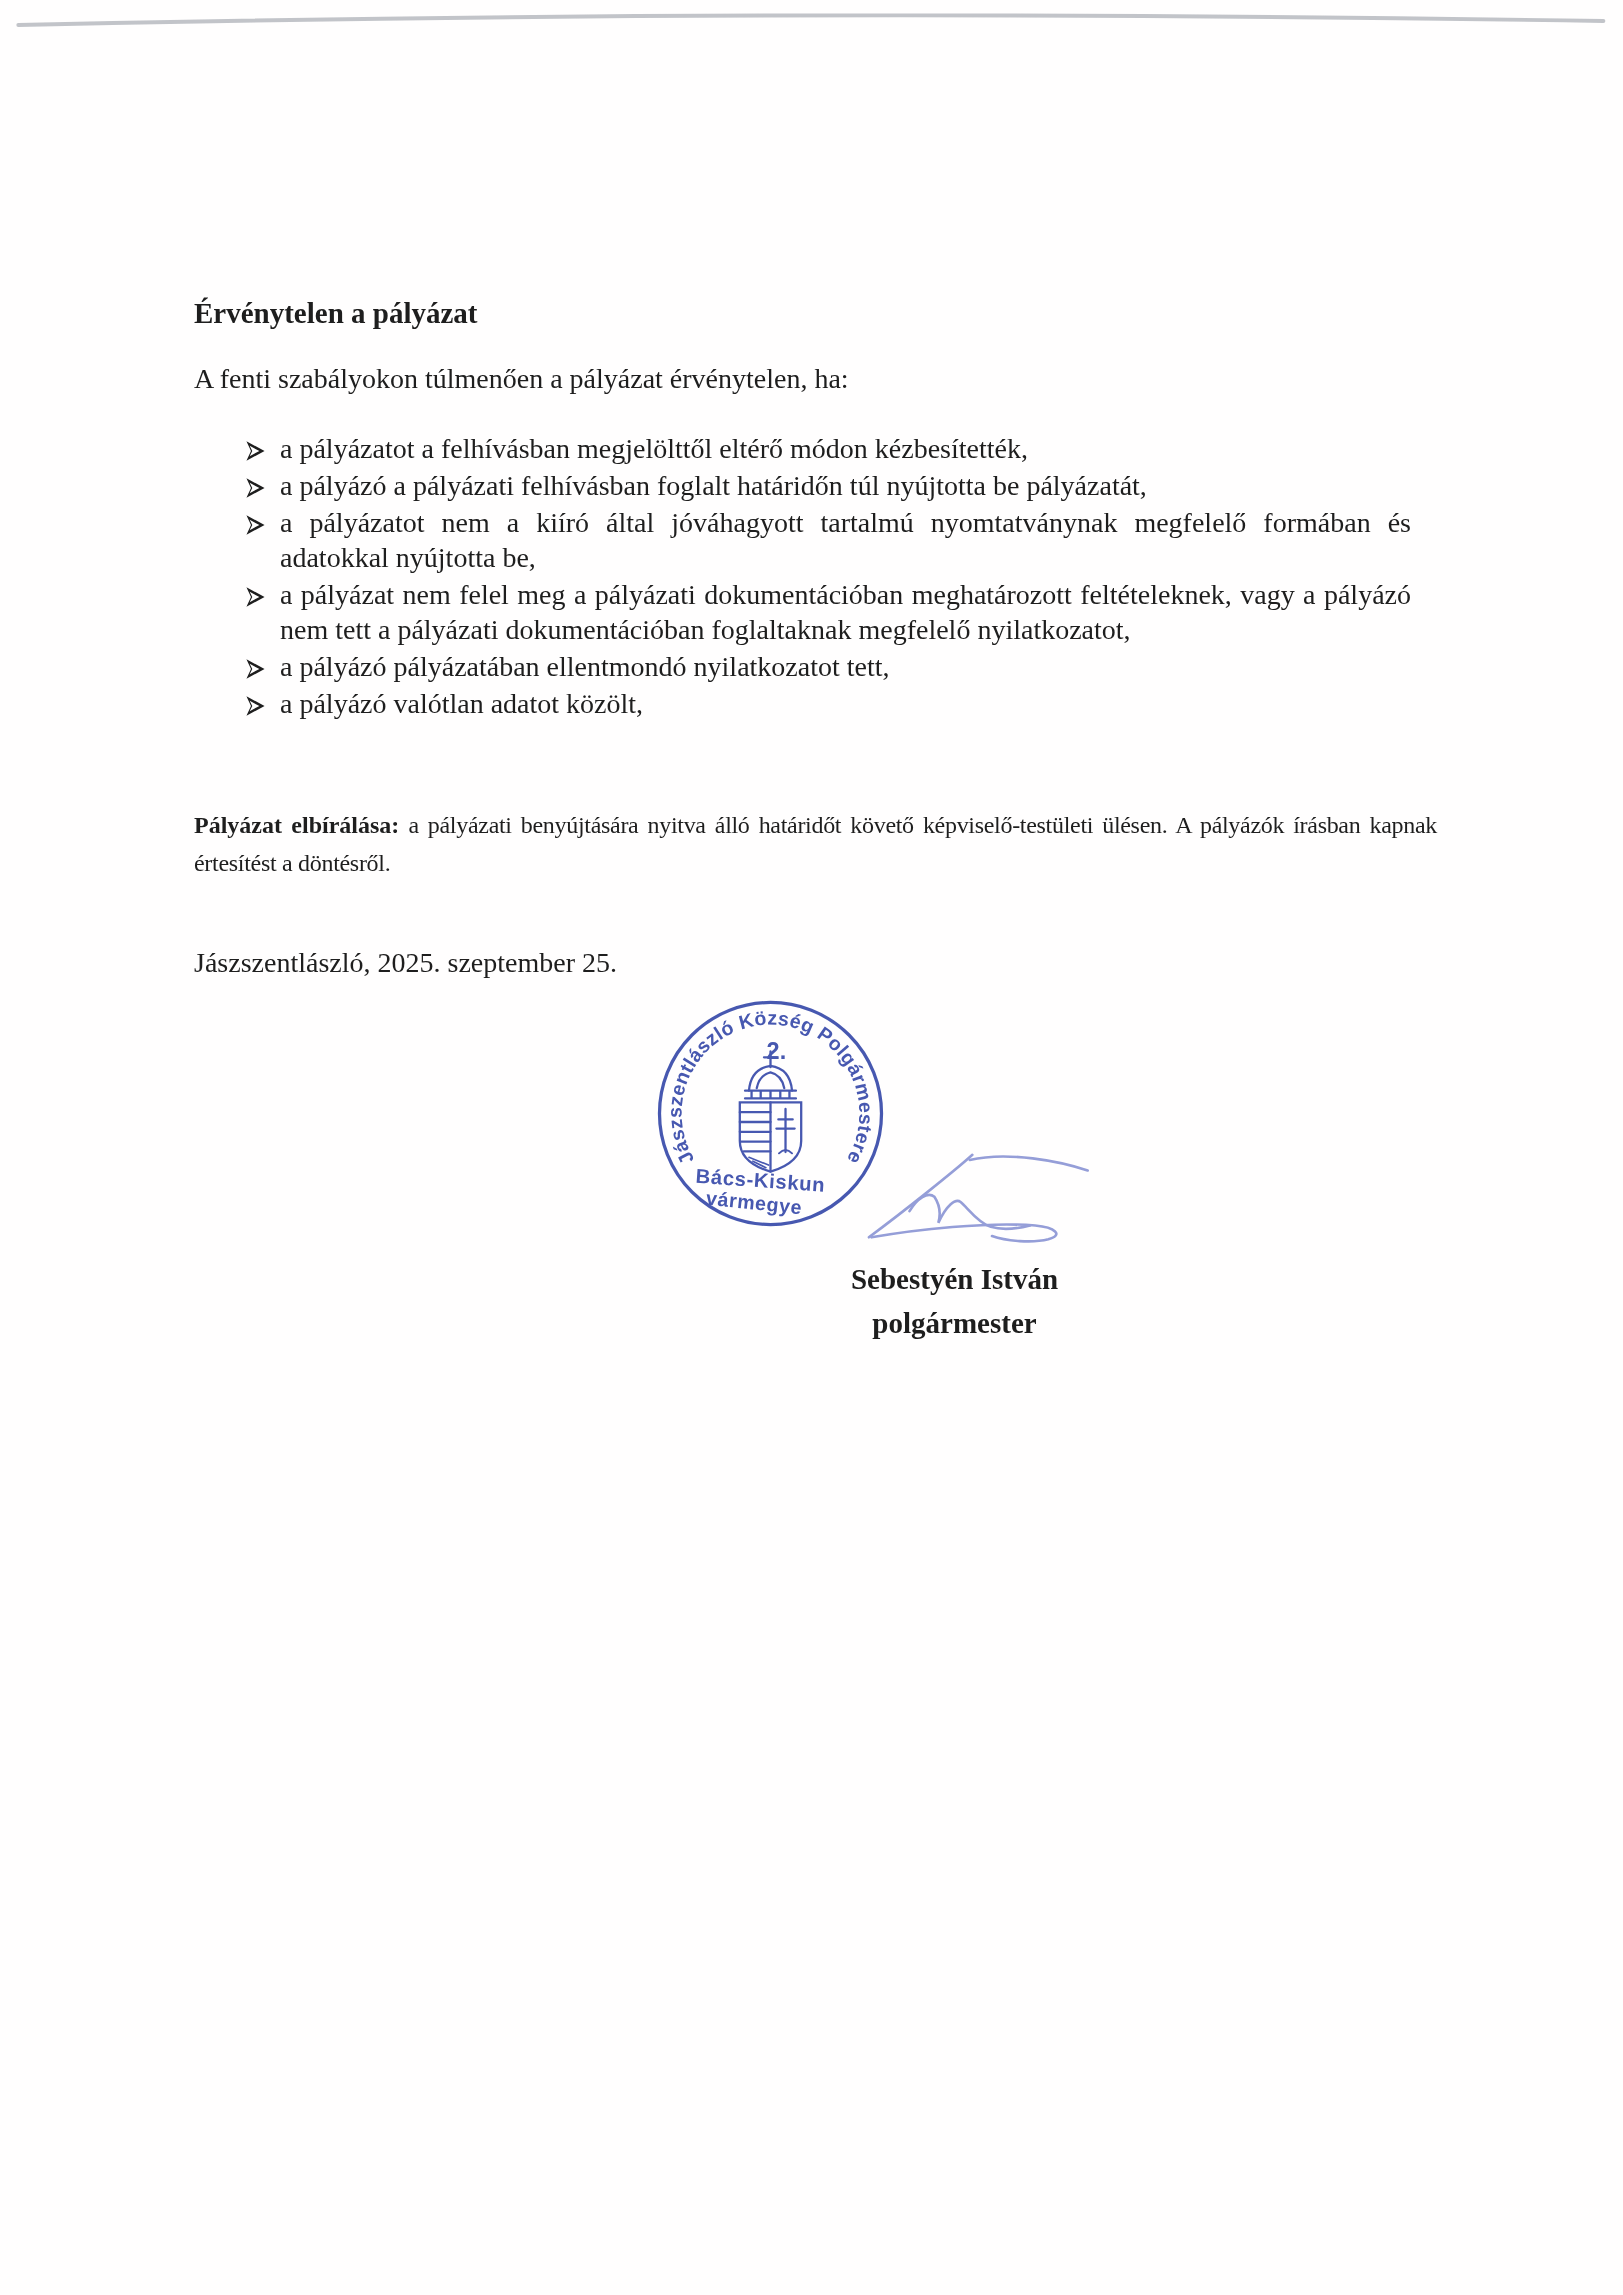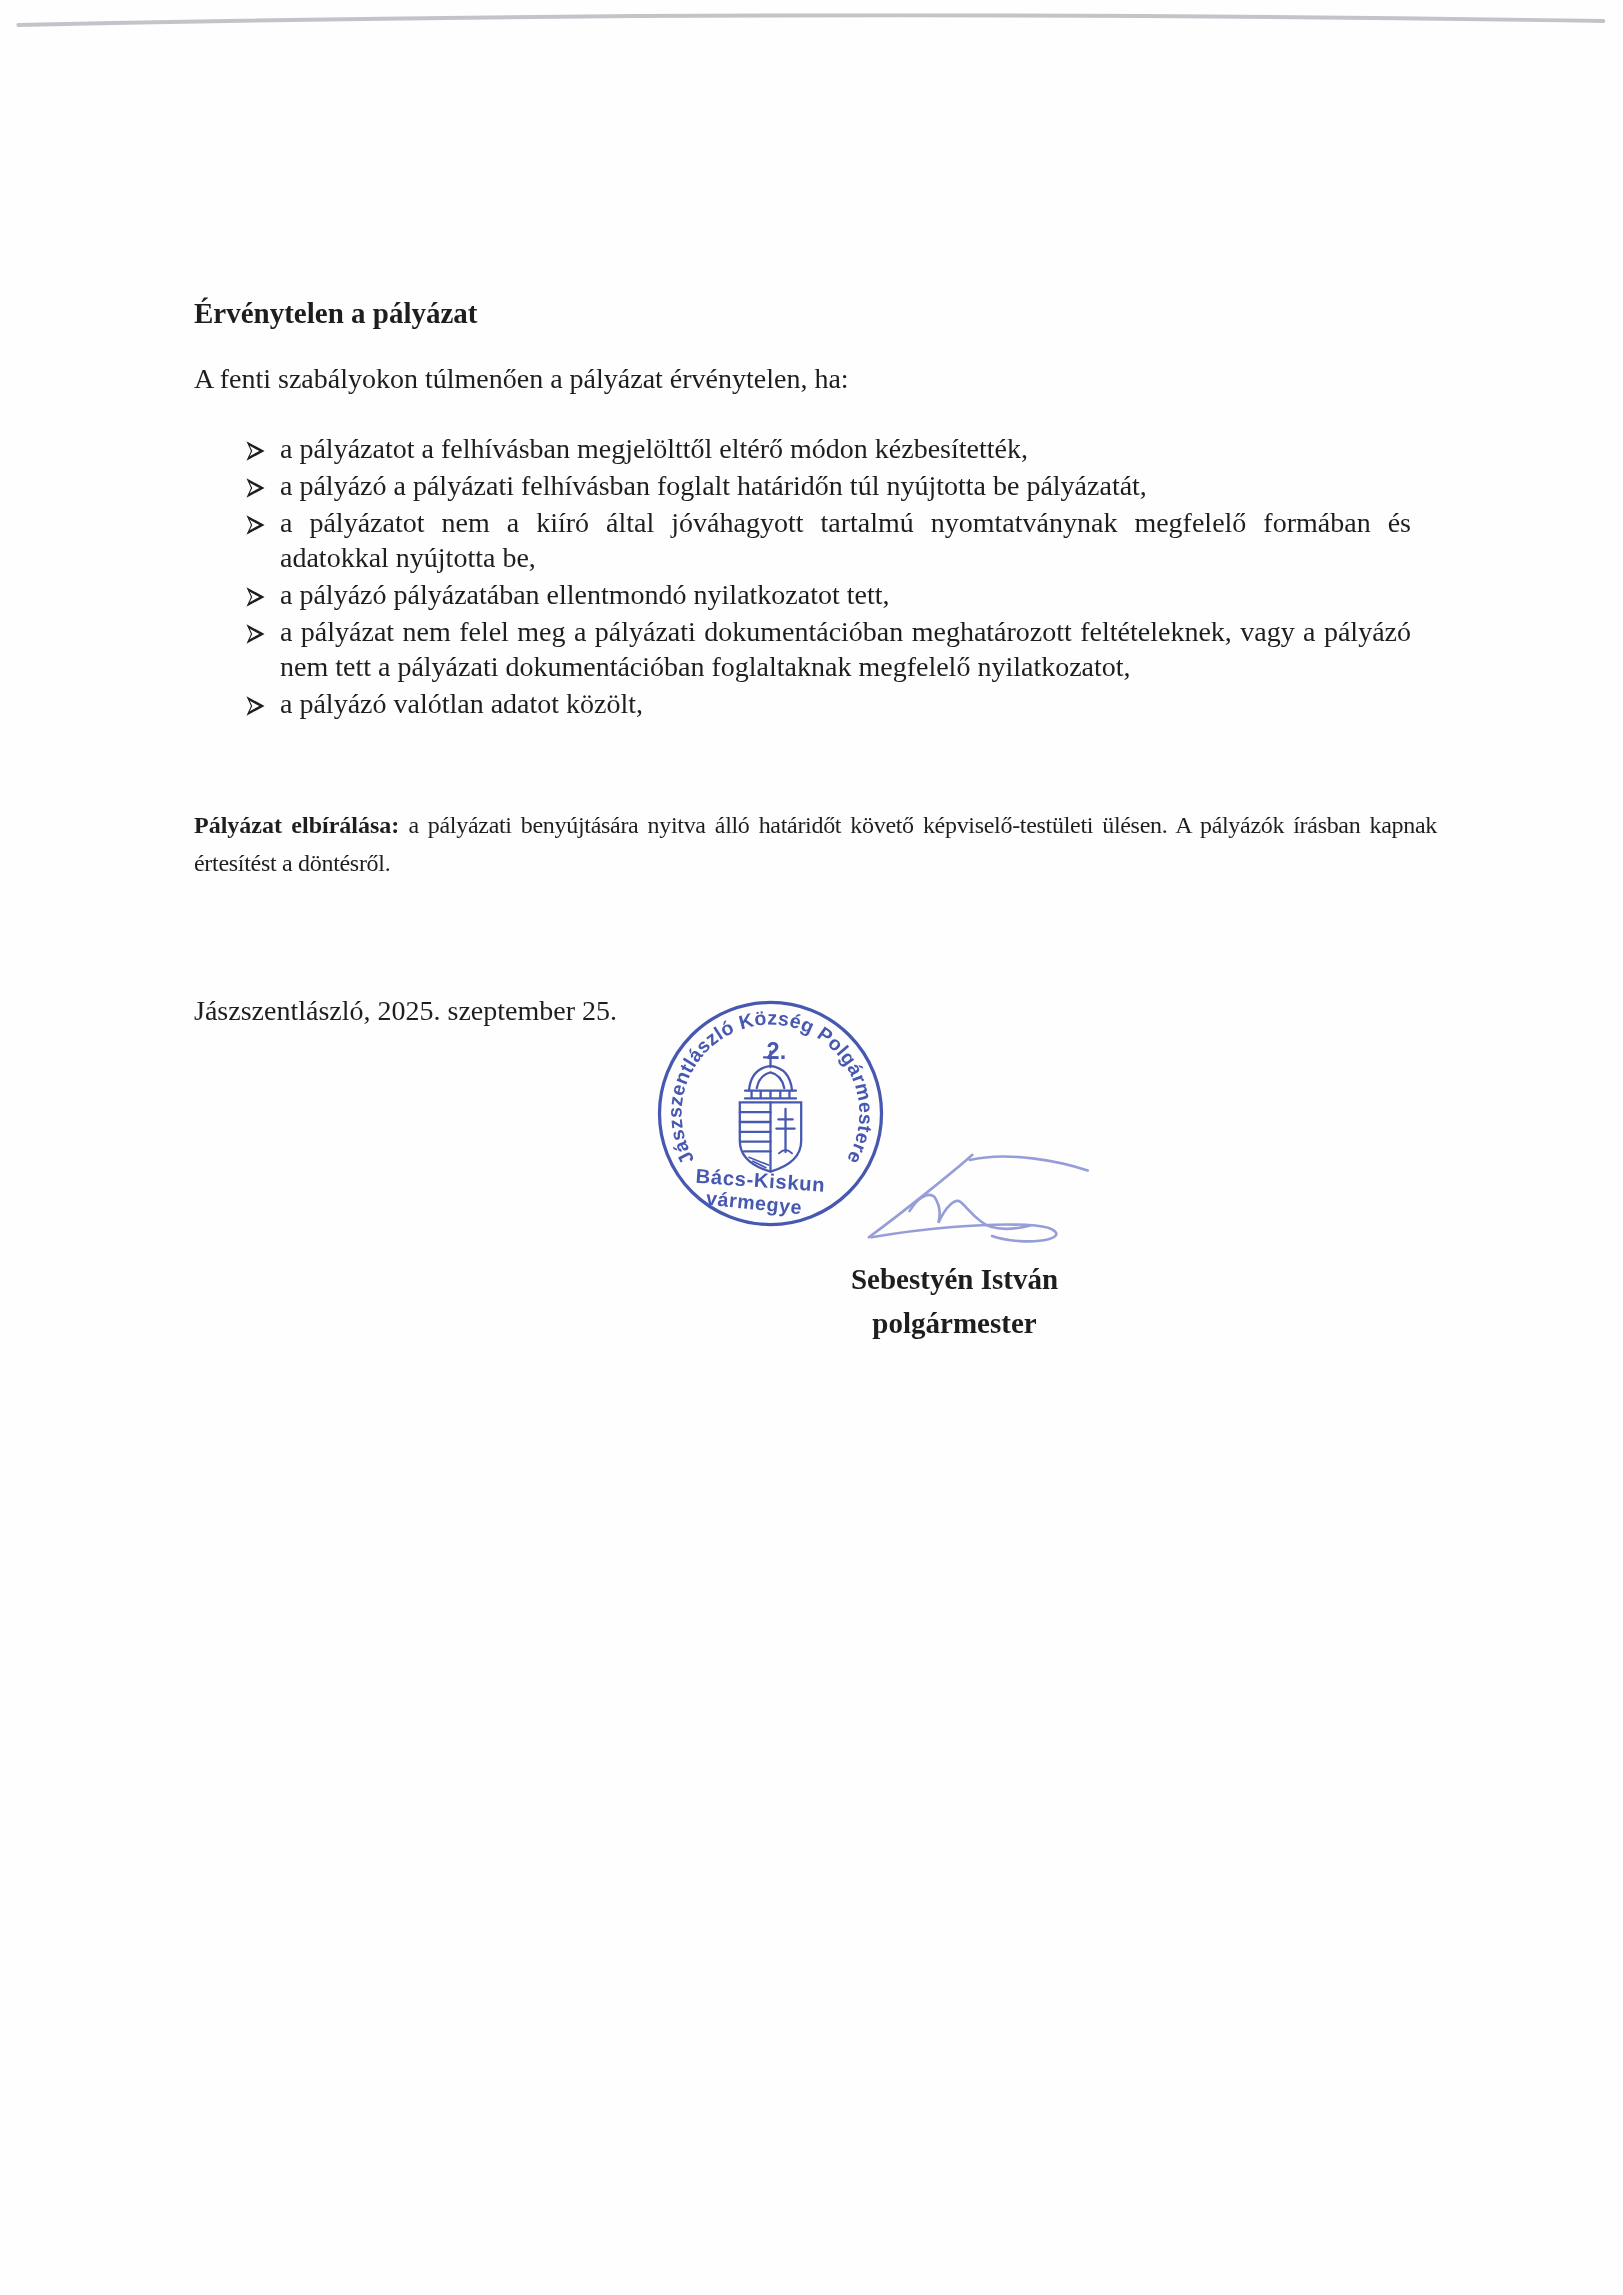--- a/index.html
+++ b/index.html
@@ -35,21 +35,21 @@
   .bullet-text{
     width:1131px;font-size:28px;line-height:35px;text-align:justify;
   }
   .decision{
     position:absolute;left:194px;top:806px;margin:0;
     width:1243px;font-size:24px;line-height:38px;text-align:justify;
     letter-spacing:-0.3px;
   }
   .decision b{letter-spacing:0;}
   .dateline{
-    position:absolute;left:194px;top:992px;margin:0;
+    position:absolute;left:194px;top:944px;margin:0;
     font-size:28px;line-height:37px;
   }
   .stamp{position:absolute;left:651px;top:994px;opacity:.93;}
   .stamp text{
     font-family:"Liberation Sans", sans-serif;
     fill:var(--stamp-blue);
   }
   .signature{position:absolute;left:844px;top:1143px;opacity:.95;}
   .sign-block{
     position:absolute;left:817px;top:1257px;width:275px;
@@ -89,28 +89,28 @@
             <path d="M2,2 L30,17 L2,32 L9,17 Z" fill="var(--ink)"></path>
             <path d="M7,9 L22,17 L7,25 L11,17 Z" fill="#ffffff"></path>
           </svg></span>
       <span class="bullet-text">a pályázatot nem a kiíró által jóváhagyott tartalmú nyomtatványnak megfelelő formában és adatokkal nyújtotta be,</span>
     </li>
     <li class="bullet-item">
       <span class="bullet-glyph"><svg width="21" height="22" viewBox="0 0 32 34">
             <path d="M2,2 L30,17 L2,32 L9,17 Z" fill="var(--ink)"></path>
             <path d="M7,9 L22,17 L7,25 L11,17 Z" fill="#ffffff"></path>
           </svg></span>
-      <span class="bullet-text">a pályázó pályázatában ellentmondó nyilatkozatot tett,</span>
+      <span class="bullet-text">a pályázat nem felel meg a pályázati dokumentációban meghatározott feltételeknek, vagy a pályázó nem tett a pályázati dokumentációban foglaltaknak megfelelő nyilatkozatot,</span>
     </li>
     <li class="bullet-item">
       <span class="bullet-glyph"><svg width="21" height="22" viewBox="0 0 32 34">
             <path d="M2,2 L30,17 L2,32 L9,17 Z" fill="var(--ink)"></path>
             <path d="M7,9 L22,17 L7,25 L11,17 Z" fill="#ffffff"></path>
           </svg></span>
-      <span class="bullet-text">a pályázat nem felel meg a pályázati dokumentációban meghatározott feltételeknek, vagy a pályázó nem tett a pályázati dokumentációban foglaltaknak megfelelő nyilatkozatot,</span>
+      <span class="bullet-text">a pályázó pályázatában ellentmondó nyilatkozatot tett,</span>
     </li>
     <li class="bullet-item">
       <span class="bullet-glyph"><svg width="21" height="22" viewBox="0 0 32 34">
             <path d="M2,2 L30,17 L2,32 L9,17 Z" fill="var(--ink)"></path>
             <path d="M7,9 L22,17 L7,25 L11,17 Z" fill="#ffffff"></path>
           </svg></span>
       <span class="bullet-text">a pályázó valótlan adatot közölt,</span>
     </li>
   </ul>
 

